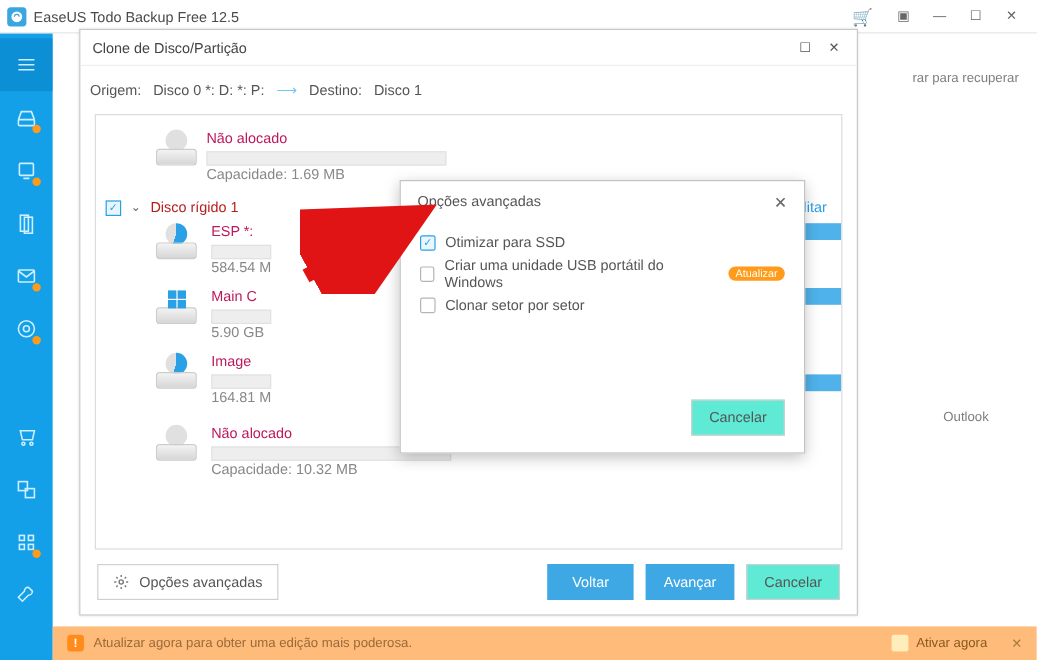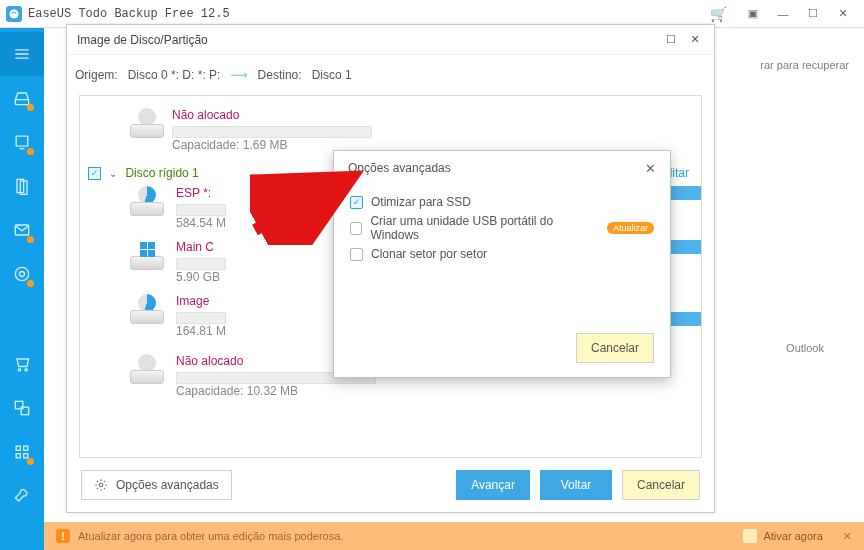--- a/index.html
+++ b/index.html
@@ -2,21 +2,21 @@
 <html><head>
 <meta charset="utf-8">
 <style>
   * { box-sizing: border-box; margin: 0; padding: 0; font-family: "Segoe UI", Arial, sans-serif; }
   body { width: 864px; height: 550px; background: #fff; overflow: hidden; position: relative; font-size: 12px; }
 
   
   .titlebar { height: 28px; background: #fff; border-bottom: 1px solid #e0e0e0; display: flex; align-items: center; padding: 0 6px; }
   .titlebar .logo { width: 16px; height: 16px; background: #3aa6df; border-radius: 3px; margin-right: 6px; display:flex;align-items:center;justify-content:center;}
   .titlebar .logo svg { width:12px;height:12px;}
-  .titlebar .title { color: #4a4a4a; font-size: 12px; font-family: Liberation Mono, monospace; }
+  .titlebar .title { color: #4a4a4a; font-size: 12px; }
   .titlebar .win-controls { margin-left: auto; display: flex; gap: 0; }
   .titlebar .wc { width: 30px; height: 24px; display:flex;align-items:center;justify-content:center;color:#666; font-size:11px;}
   .titlebar .cart { color:#f59e0b; font-size:14px; margin-right:4px;}
   .titlebar .square { font-size:11px; }
 
   
   .rail { position:absolute; top:28px; left:0; width:44px; height:522px; background:#13a0e8; display:flex; flex-direction:column; align-items:center; padding-top:4px;}
   .rail .ritem { width:44px; height:44px; display:flex; align-items:center; justify-content:center; color:#fff; position:relative;}
   .rail .ritem.hb { background:#0d8fd6;}
   .rail .ritem svg { width:20px; height:20px; stroke:#cfeeff; fill:none; stroke-width:1.6;}
@@ -50,33 +50,33 @@
   .disk-icon .winlogo { position:absolute; top:2px; left:10px; width:16px;height:16px; }
   .disk-icon .winlogo span{position:absolute;width:7px;height:7px;background:#2aa0e6;}
   .disk-icon .winlogo .a{top:0;left:0}.disk-icon .winlogo .b{top:0;left:8px}.disk-icon .winlogo .c{top:8px;left:0}.disk-icon .winlogo .d{top:8px;left:8px}
   .part-info { flex:1;}
   .part-name { font-size:12px; color:#be185d; margin-bottom:4px;}
   .part-bar { width:200px; height:12px; background:#eee; border:1px solid #e1e1e1;}
   .part-cap { font-size:12px; color:#888; margin-top:0;}
   .disk-header { display:flex; align-items:center; gap:8px; margin:8px 0 6px 8px;}
   .disk-header .chk { width:13px;height:13px; border:1px solid #2aa0e6; background:#e7f5fe; display:flex;align-items:center;justify-content:center; color:#2aa0e6; font-size:9px;}
   .disk-header .chev { color:#666; font-size:10px;}
-  .disk-header .dname { color:#4d7c0f; font-size:12px;}
+  .disk-header .dname { color:#b91c1c; font-size:12px;}
   .disk-header .edit { margin-left:auto; margin-right:12px; color:#2aa0e6; font-size:12px;}
   .right-col { margin-left:auto; width:130px;}
   .right-bar { height:14px; background:#4fb2ea;}
   .right-cap { font-size:11px; color:#777; margin-top:6px; text-align:left;}
   .part-flex { display:flex; align-items:flex-start; gap:12px; margin:6px 0 10px 50px;}
 
   .dlg-footer { position:absolute; bottom:0; left:0; right:0; height:54px; display:flex; align-items:center; padding:0 14px; gap:10px;}
   .btn-adv { height:30px; border:1px solid #d0d0d0; background:#fff; display:flex; align-items:center; gap:8px; padding:0 12px; color:#555; font-size:12px; cursor:pointer;}
   .gear { width:14px;height:14px; display:inline-block;}
   .btn { height:30px; min-width:72px; padding:0 14px; font-size:12px; display:flex;align-items:center;justify-content:center; cursor:pointer; border:1px solid transparent;}
   .btn.primary { background:#3ea8e5; color:#fff;}
-  .btn.secondary { background:#fef9c3; border:1px solid #cfcfcf; color:#555;}
+  .btn.secondary { background:#5eead4; border:1px solid #cfcfcf; color:#555;}
   .dlg-footer .spacer { flex:1;}
 
   
   .adv-dialog { position:absolute; top:150px; left:333px; width:338px; height:228px; background:#fff; border:1px solid #c2c2c2; box-shadow:0 4px 12px rgba(0,0,0,0.25);}
   .adv-dialog .adv-title { height:34px; display:flex; align-items:center; padding:0 14px; font-size:12px; color:#555;}
   .adv-dialog .adv-title .x { margin-left:auto; color:#666; font-size:13px; cursor:pointer;}
   .adv-body { padding:4px 16px 0 16px;}
   .adv-opt { display:flex; align-items:center; gap:8px; height:26px; font-size:12px; color:#555;}
   .adv-opt .cb { width:13px; height:13px; border:1px solid #b5b5b5; border-radius:2px; display:flex;align-items:center;justify-content:center; color:#2aa0e6; font-size:9px;}
   .adv-opt .cb.checked { border-color:#2aa0e6; background:#eaf6fd;}
@@ -186,21 +186,21 @@
     <div class="act">
       <span class="crown"></span>
       <span>Ativar agora</span>
       <span style="margin-left:14px;color:#aa7a3a">✕</span>
     </div>
   </div>
 </div>
 
 <div class="clone-dialog">
   <div class="dlg-titlebar">
-    <span class="dlg-title">Image de Disco/Partição</span>
+    <span class="dlg-title">Clone de Disco/Partição</span>
     <div class="dlg-wc">
       <span>☐</span>
       <span>✕</span>
     </div>
   </div>
   <div class="dlg-sub">
     <span>Origem:</span>
     <span>Disco 0 *: D: *: P:</span>
     <span class="arrow">⟶</span>
     <span>Destino:</span>
@@ -301,22 +301,22 @@
     <div class="btn-adv">
       <span class="gear">
         <svg viewBox="0 0 24 24" width="14" height="14">
             <circle cx="12" cy="12" r="3" fill="none" stroke="#777" stroke-width="2"></circle>
             <path d="M12 2v3M12 19v3M2 12h3M19 12h3M5 5l2 2M17 17l2 2M19 5l-2 2M7 17l-2 2" stroke="#777" stroke-width="2"></path>
           </svg>
       </span>
       <span>Opções avançadas</span>
     </div>
     <div class="spacer"></div>
+    <div class="btn primary">Voltar</div>
     <div class="btn primary">Avançar</div>
-    <div class="btn primary">Voltar</div>
     <div class="btn secondary">Cancelar</div>
   </div>
 </div>
 
 <div class="adv-dialog">
   <div class="adv-title">
     <span>Opções avançadas</span>
     <span class="x">✕</span>
   </div>
   <div class="adv-body">

